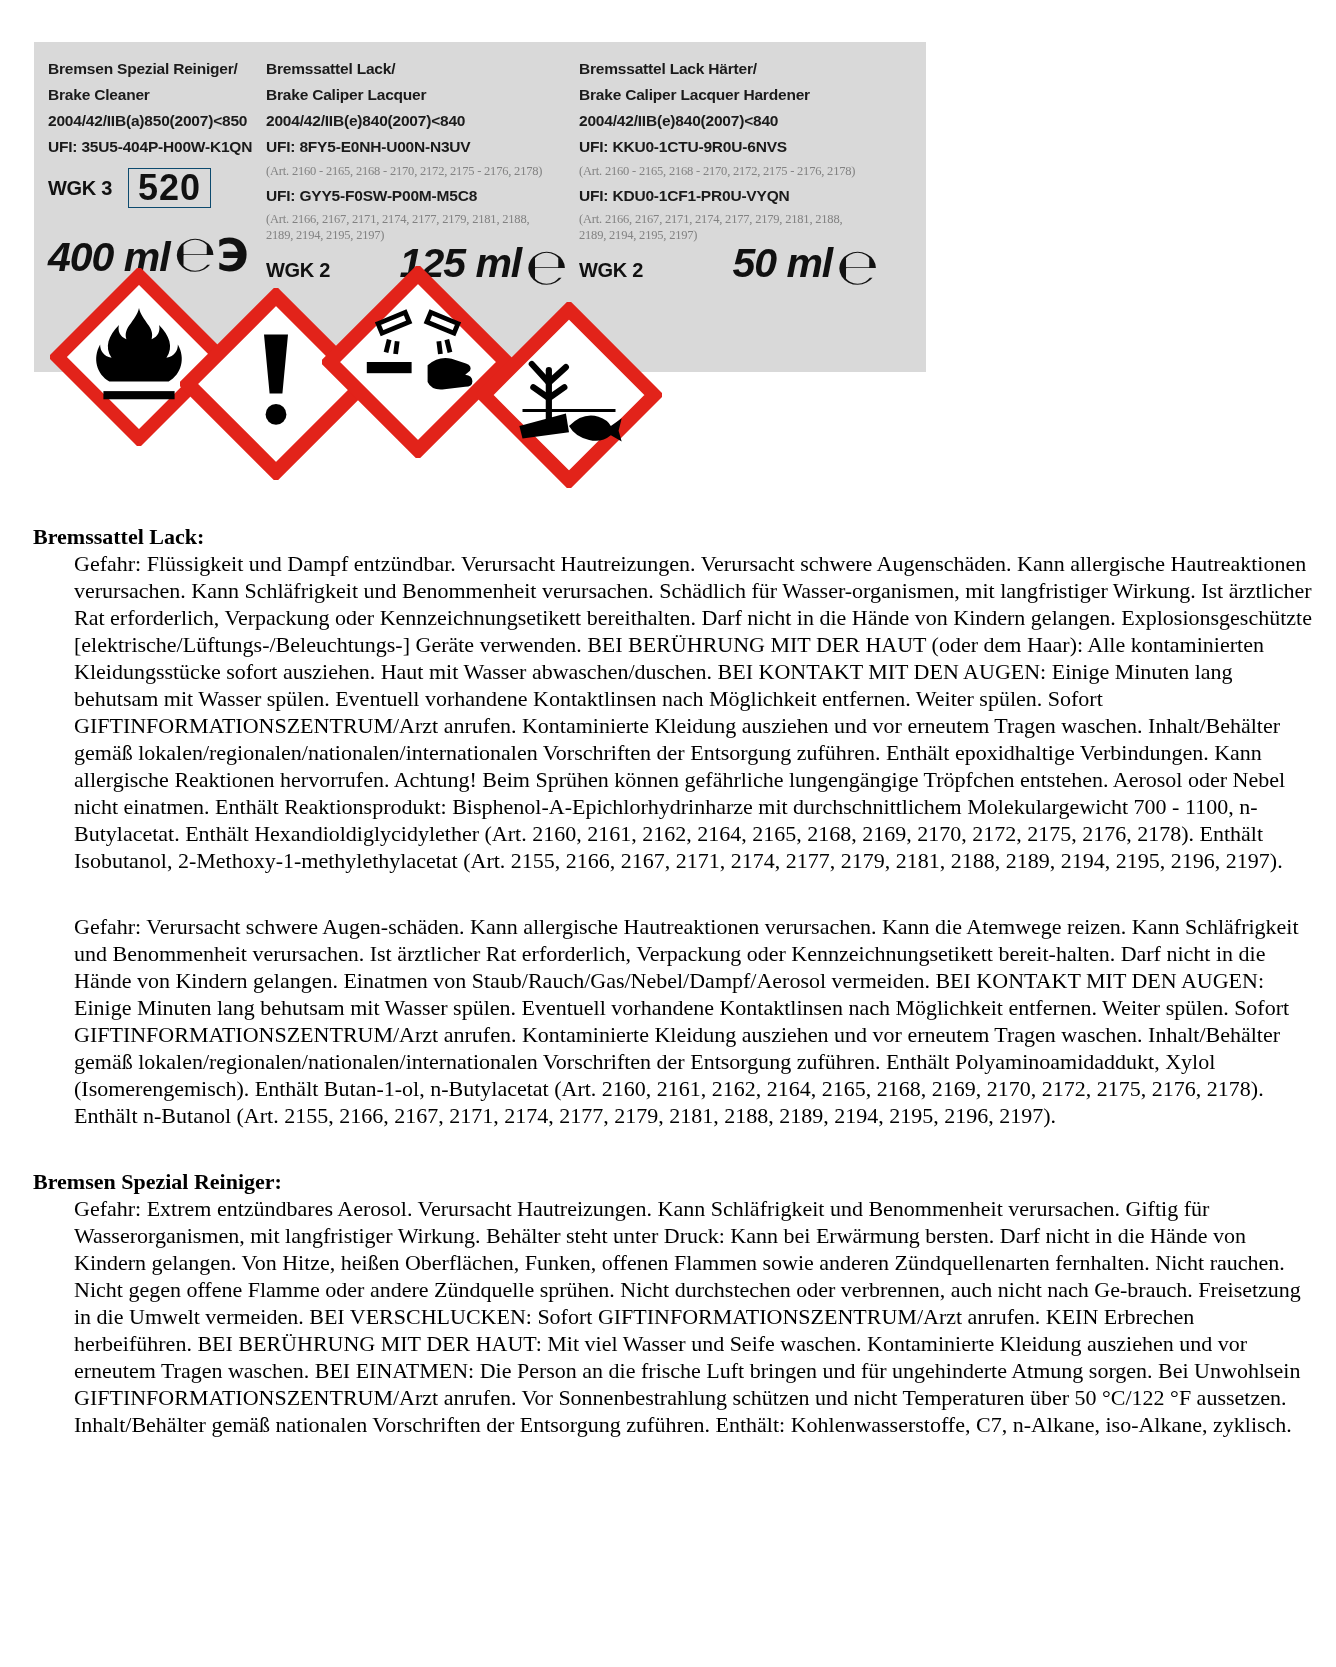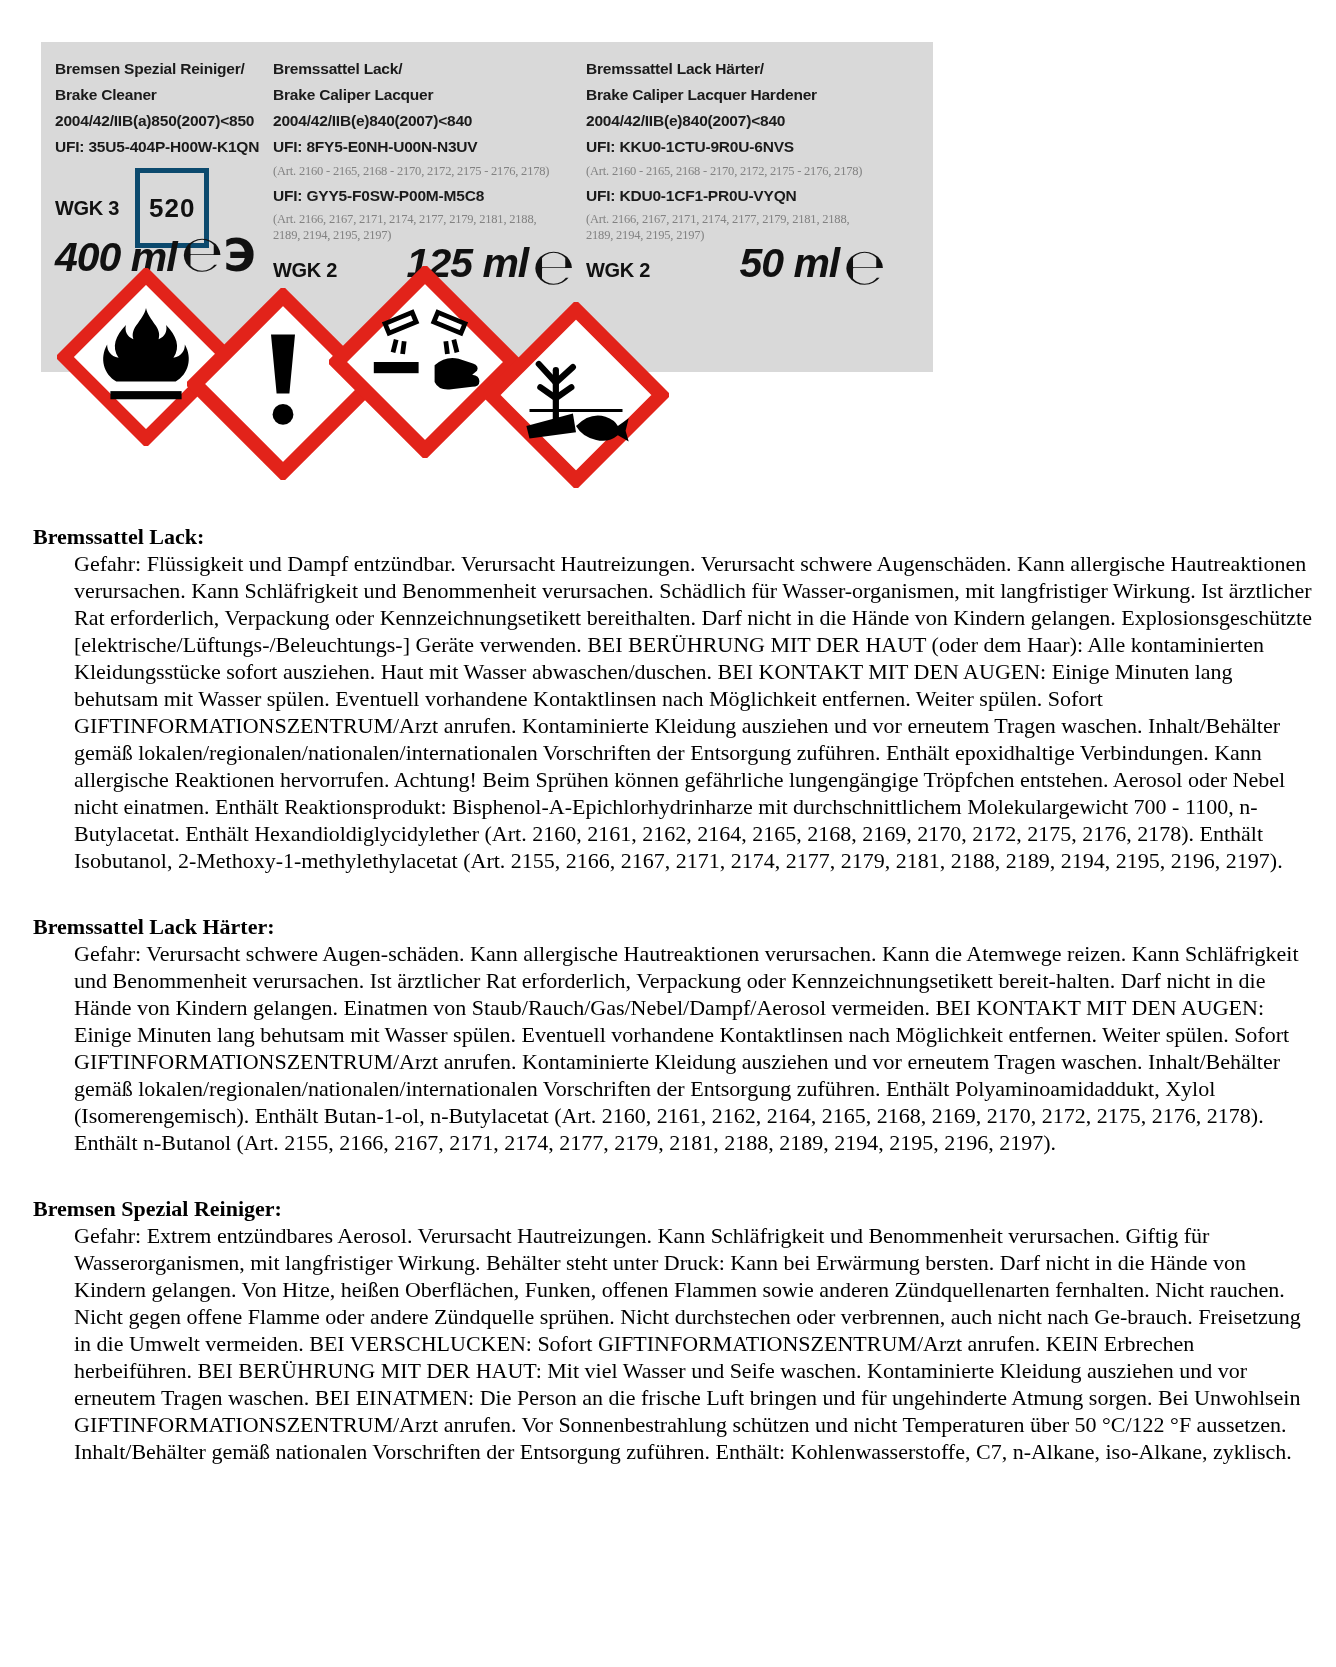--- a/index.html
+++ b/index.html
@@ -1,31 +1,31 @@
 <!DOCTYPE html>
 <html><head>
 <meta charset="utf-8">
 <style>
   html,body{margin:0;padding:0;background:#ffffff;}
   body{width:1336px;height:1667px;position:relative;font-family:"Liberation Sans",sans-serif;color:#111;}
 
   
-  .label{position:absolute;left:34px;top:42px;width:892px;height:330px;background:#d9d9d9;margin-left:7px;}
+  .label{position:absolute;left:34px;top:42px;width:892px;height:330px;background:#d9d9d9;}
   .col{position:absolute;top:0;height:100%;}
   .col1{left:14px;width:210px;}
   .col2{left:232px;width:302px;}
   .col3{left:545px;width:335px;}
   .lrow{position:absolute;left:0;white-space:nowrap;}
   .lname{font-weight:700;font-size:15.5px;letter-spacing:-0.2px;color:#1a1a1a;}
   .lart{font-size:12.5px;color:#828282;letter-spacing:-0.2px;white-space:normal;line-height:16px;font-family:Liberation Serif, serif;}
   .r1{top:18px}.r2{top:44px}.r3{top:70px}.r4{top:96px}
   .r5{top:121px}.r6{top:145px}.r7{top:169px}
   .wgkrow{top:126px;display:flex;align-items:center;gap:16px;}
   .wgk{font-weight:700;font-size:20px;letter-spacing:-0.3px;}
-  .codebox{border:5px solid #0c4a6e;padding:16px 9px;font-size:26px;font-weight:600;letter-spacing:1px;line-height:38px;background:#d9d9d9;}
+  .codebox{border:1px solid #0c4a6e;padding:0 9px;font-size:36px;font-weight:600;letter-spacing:1px;line-height:38px;background:#d9d9d9;}
   .volrow{top:198px;display:flex;align-items:baseline;width:100%;}
   .vol{font-weight:700;font-size:41px;letter-spacing:-1px;font-style:italic;}
   .emark{font-family:"DejaVu Sans",sans-serif;font-size:50px;font-weight:400;line-height:40px;margin-left:4px;}
   .emark3{font-family:"DejaVu Sans",sans-serif;font-size:44px;font-weight:700;line-height:40px;}
   .volrow .push{margin-left:auto;display:flex;align-items:flex-end;}
   .col1 .volrow{top:192px;}
 
   
   .pict{position:absolute;}
   .p1{left:16px;top:226px;width:178px;height:178px;}
@@ -143,20 +143,19 @@
     </svg>
   </div>
 </div>
 
 <div class="sections">
   <div class="section">
     <div class="sec-h">Bremssattel Lack:</div>
     <div class="sec-b">Gefahr: Flüssigkeit und Dampf entzündbar. Verursacht Hautreizungen. Verursacht schwere Augenschäden. Kann allergische Hautreaktionen verursachen. Kann Schläfrigkeit und Benommenheit verursachen. Schädlich für Wasser-organismen, mit langfristiger Wirkung. Ist ärztlicher Rat erforderlich, Verpackung oder Kennzeichnungsetikett bereithalten. Darf nicht in die Hände von Kindern gelangen. Explosionsgeschützte [elektrische/Lüftungs-/Beleuchtungs-] Geräte verwenden. BEI BERÜHRUNG MIT DER HAUT (oder dem Haar): Alle kontaminierten Kleidungsstücke sofort ausziehen. Haut mit Wasser abwaschen/duschen. BEI KONTAKT MIT DEN AUGEN: Einige Minuten lang behutsam mit Wasser spülen. Eventuell vorhandene Kontaktlinsen nach Möglichkeit entfernen. Weiter spülen. Sofort GIFTINFORMATIONSZENTRUM/Arzt anrufen. Kontaminierte Kleidung ausziehen und vor erneutem Tragen waschen. Inhalt/Behälter gemäß lokalen/regionalen/nationalen/internationalen Vorschriften der Entsorgung zuführen. Enthält epoxidhaltige Verbindungen. Kann allergische Reaktionen hervorrufen. Achtung! Beim Sprühen können gefährliche lungengängige Tröpfchen entstehen. Aerosol oder Nebel nicht einatmen. Enthält Reaktionsprodukt: Bisphenol-A-Epichlorhydrinharze mit durchschnittlichem Molekulargewicht 700 - 1100, n-Butylacetat. Enthält Hexandioldiglycidylether (Art. 2160, 2161, 2162, 2164, 2165, 2168, 2169, 2170, 2172, 2175, 2176, 2178). Enthält Isobutanol, 2-Methoxy-1-methylethylacetat (Art. 2155, 2166, 2167, 2171, 2174, 2177, 2179, 2181, 2188, 2189, 2194, 2195, 2196, 2197).</div>
   </div>
   <div class="section">
-    <div class="sec-h">Bremssattel Lack Härter:</div>
     <div class="sec-b">Gefahr: Verursacht schwere Augen-schäden. Kann allergische Hautreaktionen verursachen. Kann die Atemwege reizen. Kann Schläfrigkeit und Benommenheit verursachen. Ist ärztlicher Rat erforderlich, Verpackung oder Kennzeichnungsetikett bereit-halten. Darf nicht in die Hände von Kindern gelangen. Einatmen von Staub/Rauch/Gas/Nebel/Dampf/Aerosol vermeiden. BEI KONTAKT MIT DEN AUGEN: Einige Minuten lang behutsam mit Wasser spülen. Eventuell vorhandene Kontaktlinsen nach Möglichkeit entfernen. Weiter spülen. Sofort GIFTINFORMATIONSZENTRUM/Arzt anrufen. Kontaminierte Kleidung ausziehen und vor erneutem Tragen waschen. Inhalt/Behälter gemäß lokalen/regionalen/nationalen/internationalen Vorschriften der Entsorgung zuführen. Enthält Polyaminoamidaddukt, Xylol (Isomerengemisch). Enthält Butan-1-ol, n-Butylacetat (Art. 2160, 2161, 2162, 2164, 2165, 2168, 2169, 2170, 2172, 2175, 2176, 2178). Enthält n-Butanol (Art. 2155, 2166, 2167, 2171, 2174, 2177, 2179, 2181, 2188, 2189, 2194, 2195, 2196, 2197).</div>
   </div>
   <div class="section">
     <div class="sec-h">Bremsen Spezial Reiniger:</div>
     <div class="sec-b">Gefahr: Extrem entzündbares Aerosol. Verursacht Hautreizungen. Kann Schläfrigkeit und Benommenheit verursachen. Giftig für Wasserorganismen, mit langfristiger Wirkung. Behälter steht unter Druck: Kann bei Erwärmung bersten. Darf nicht in die Hände von Kindern gelangen. Von Hitze, heißen Oberflächen, Funken, offenen Flammen sowie anderen Zündquellenarten fernhalten. Nicht rauchen. Nicht gegen offene Flamme oder andere Zündquelle sprühen. Nicht durchstechen oder verbrennen, auch nicht nach Ge-brauch. Freisetzung in die Umwelt vermeiden. BEI VERSCHLUCKEN: Sofort GIFTINFORMATIONSZENTRUM/Arzt anrufen. KEIN Erbrechen herbeiführen. BEI BERÜHRUNG MIT DER HAUT: Mit viel Wasser und Seife waschen. Kontaminierte Kleidung ausziehen und vor erneutem Tragen waschen. BEI EINATMEN: Die Person an die frische Luft bringen und für ungehinderte Atmung sorgen. Bei Unwohlsein GIFTINFORMATIONSZENTRUM/Arzt anrufen. Vor Sonnenbestrahlung schützen und nicht Temperaturen über 50 °C/122 °F aussetzen. Inhalt/Behälter gemäß nationalen Vorschriften der Entsorgung zuführen. Enthält: Kohlenwasserstoffe, C7, n-Alkane, iso-Alkane, zyklisch.</div>
   </div>
 </div>
 
 </body></html>

